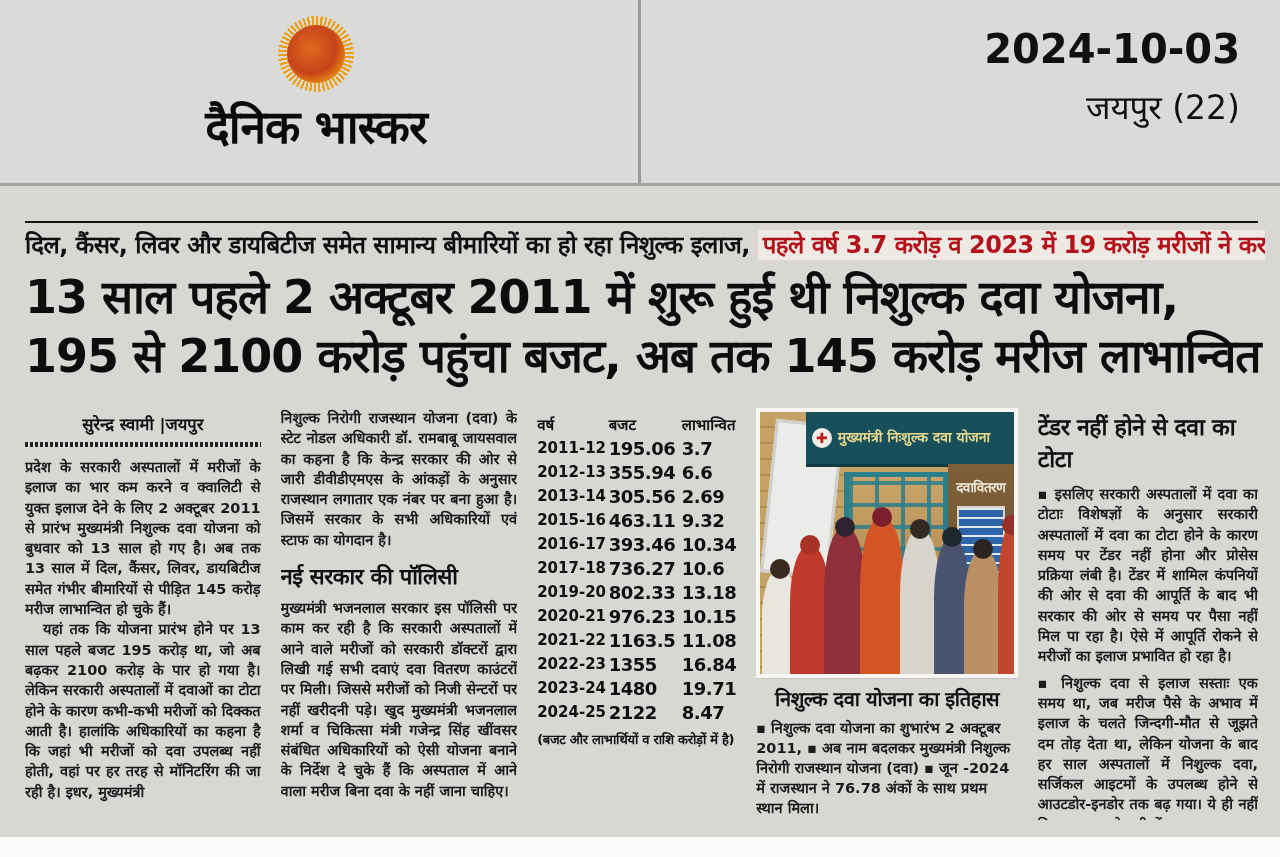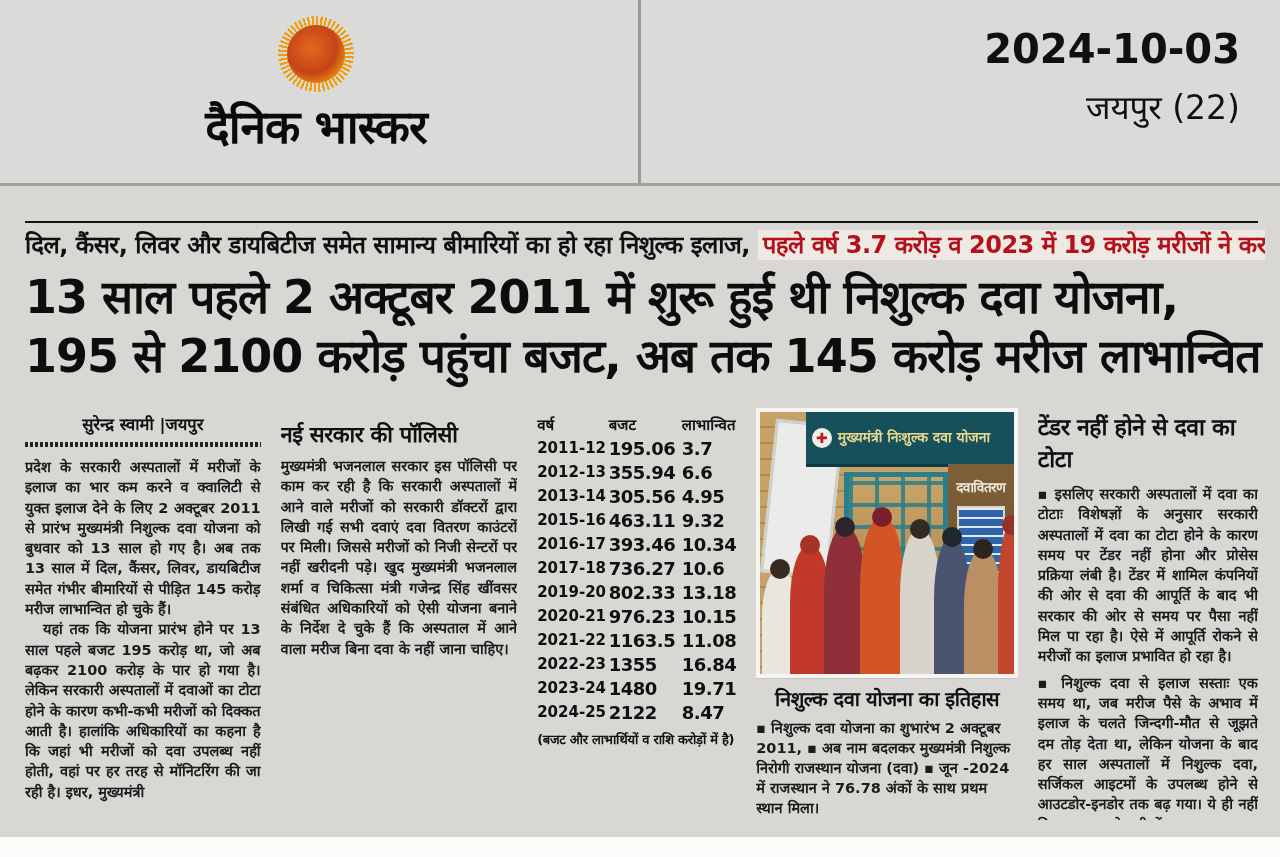--- a/index.html
+++ b/index.html
@@ -124,20 +124,21 @@
   <div class="columns">
 
     <div class="col col1">
       <div class="byline">सुरेन्द्र स्वामी |जयपुर</div>
       <div class="byline-rule"></div>
       <div class="body-text">प्रदेश के सरकारी अस्पतालों में मरीजों के इलाज का भार कम करने व क्वालिटी से युक्त इलाज देने के लिए 2 अक्टूबर 2011 से प्रारंभ मुख्यमंत्री निशुल्क दवा योजना को बुधवार को 13 साल हो गए है। अब तक 13 साल में दिल, कैंसर, लिवर, डायबिटीज समेत गंभीर बीमारियों से पीड़ित 145 करोड़ मरीज लाभान्वित हो चुके हैं।</div>
       <div class="body-text">यहां तक कि योजना प्रारंभ होने पर 13 साल पहले बजट 195 करोड़ था, जो अब बढ़कर 2100 करोड़ के पार हो गया है। लेकिन सरकारी अस्पतालों में दवाओं का टोटा होने के कारण कभी-कभी मरीजों को दिक्कत आती है। हालांकि अधिकारियों का कहना है कि जहां भी मरीजों को दवा उपलब्ध नहीं होती, वहां पर हर तरह से मॉनिटरिंग की जा रही है। इधर, मुख्यमंत्री</div>
     </div>
 
     <div class="col col2">
+      <div class="body-text">निशुल्क निरोगी राजस्थान योजना (दवा) के स्टेट नोडल अधिकारी डॉ. रामबाबू जायसवाल का कहना है कि केन्द्र सरकार की ओर से जारी डीवीडीएमएस के आंकड़ों के अनुसार राजस्थान लगातार एक नंबर पर बना हुआ है। जिसमें सरकार के सभी अधिकारियों एवं स्टाफ का योगदान है।</div>
       <div class="subhead">नई सरकार की पॉलिसी</div>
       <div class="body-text">मुख्यमंत्री भजनलाल सरकार इस पॉलिसी पर काम कर रही है कि सरकारी अस्पतालों में आने वाले मरीजों को सरकारी डॉक्टरों द्वारा लिखी गई सभी दवाएं दवा वितरण काउंटरों पर मिली। जिससे मरीजों को निजी सेन्टरों पर नहीं खरीदनी पड़े। खुद मुख्यमंत्री भजनलाल शर्मा व चिकित्सा मंत्री गजेन्द्र सिंह खींवसर संबंधित अधिकारियों को ऐसी योजना बनाने के निर्देश दे चुके हैं कि अस्पताल में आने वाला मरीज बिना दवा के नहीं जाना चाहिए।</div>
     </div>
 
     <div class="col col3">
       <table class="budget">
         <thead>
           <tr>
             <th>वर्ष</th>
             <th>बजट</th>
@@ -151,21 +152,21 @@
               <td class="c2">3.7</td>
             </tr>
             <tr>
               <td class="c0">2012-13</td>
               <td class="c1">355.94</td>
               <td class="c2">6.6</td>
             </tr>
             <tr>
               <td class="c0">2013-14</td>
               <td class="c1">305.56</td>
-              <td class="c2">4.95</td>
+              <td class="c2">2.69</td>
             </tr>
             <tr>
               <td class="c0">2015-16</td>
               <td class="c1">463.11</td>
               <td class="c2">9.32</td>
             </tr>
             <tr>
               <td class="c0">2016-17</td>
               <td class="c1">393.46</td>
               <td class="c2">10.34</td>

